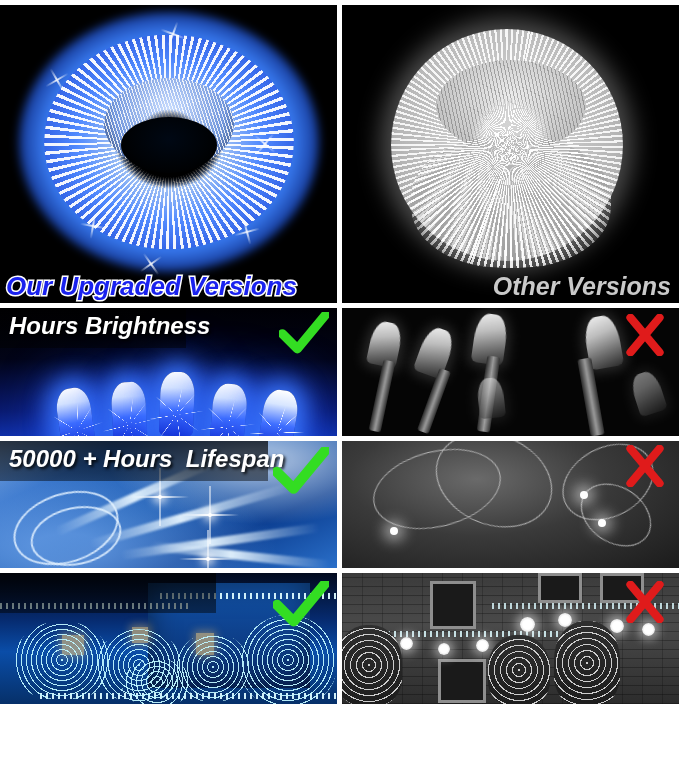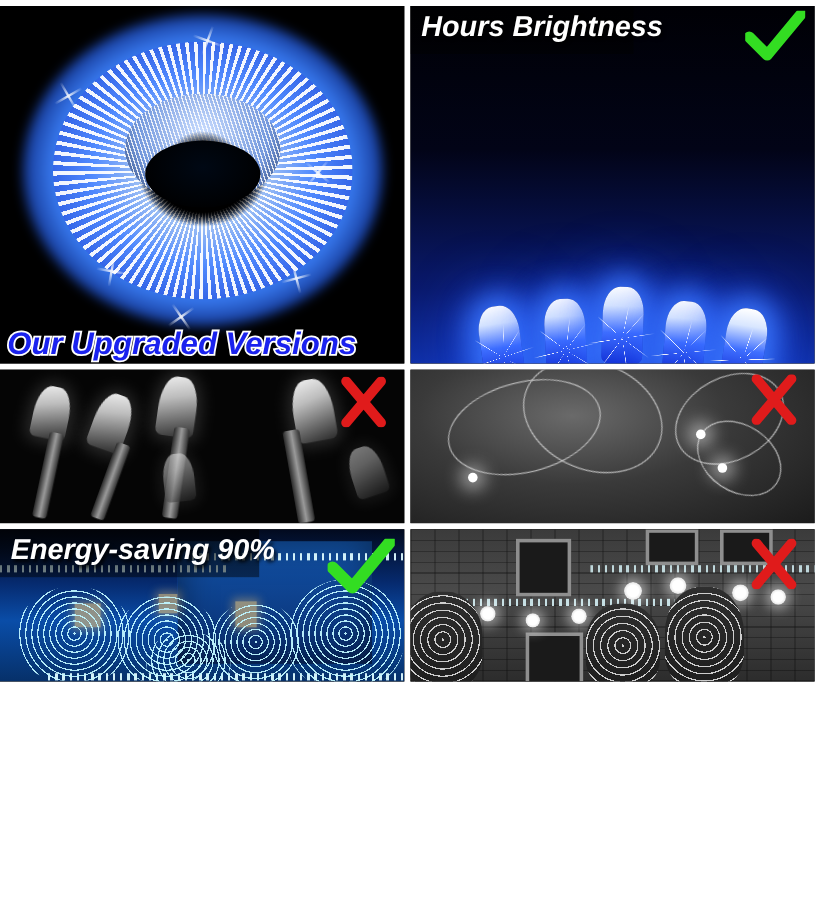--- a/index.html
+++ b/index.html
@@ -428,20 +428,28 @@
         <div class="spark" style="left:172px; top:16px; transform:rotate(20deg);"></div>
         <div class="spark" style="left:56px;  top:62px; transform:rotate(-30deg);"></div>
         <div class="spark" style="left:264px; top:126px; transform:rotate(40deg);"></div>
         <div class="spark" style="left:92px;  top:208px; transform:rotate(10deg);"></div>
         <div class="spark" style="left:246px; top:214px; transform:rotate(-15deg);"></div>
         <div class="spark" style="left:150px; top:246px; transform:rotate(55deg);"></div>
       </div>
       <div class="label label-outline-blue">Our Upgraded Versions</div>
     </div>
 
+    <div class="cell">
+      <div class="art ball-wrap">
+        <div class="ball"></div>
+        <div class="ball-top"></div>
+        <div class="ball-bottom"></div>
+      </div>
+      <div class="label label-grey">Other Versions</div>
+    </div>
 
     <div class="cell">
       <div class="art bulbs-wrap">
         <div class="bulb" style="left:58px;  bottom:-10px; transform:rotate(-8deg);">
             <i></i>
           </div>
         <div class="bulb" style="left:112px; bottom:-4px;  transform:rotate(-3deg);">
             <i></i>
           </div>
         <div class="bulb" style="left:160px; bottom:0px;   transform:rotate(2deg); height:64px;">
@@ -472,20 +480,38 @@
         <div class="dimbulb" style="left:136px; top:70px; width:26px; height:40px; transform:rotate(-6deg); opacity:.55;"></div>
         <div class="dimbulb" style="left:244px; top:8px;  width:34px; height:52px; transform:rotate(-10deg);"></div>
         <div class="dimstem" style="left:242px; top:50px; width:14px; height:78px; transform:rotate(-10deg);"></div>
         <div class="dimbulb" style="left:292px; top:64px; width:28px; height:42px; transform:rotate(-18deg); opacity:.5;"></div>
       </div>
       <svg class="cross cross-r2" viewBox="0 0 44 46">
         <path d="M6 4 L38 42 M38 4 L6 42" stroke="#e01b1b" stroke-width="9" stroke-linecap="round" fill="none"></path>
       </svg>
     </div>
 
+    <div class="cell">
+      <div class="art wire-wrap">
+        <div class="wire" style="left:12px;  top:52px; width:108px; height:70px; transform:rotate(-18deg);"></div>
+        <div class="wire" style="left:30px;  top:66px; width:92px;  height:58px; transform:rotate(-12deg);"></div>
+        <div class="streak" style="left:48px;  top:48px;  width:190px; transform:rotate(-24deg);"></div>
+        <div class="streak" style="left:86px;  top:70px;  width:210px; transform:rotate(-16deg);"></div>
+        <div class="streak" style="left:120px; top:96px;  width:200px; transform:rotate(-8deg);"></div>
+        <div class="streak" style="left:150px; top:110px; width:180px; transform:rotate(6deg);"></div>
+        <div class="star" style="left:158px; top:54px;"></div>
+        <div class="star" style="left:208px; top:72px;"></div>
+        <div class="star" style="left:206px; top:116px;"></div>
+      </div>
+      <div class="label-scrim" style="width:268px;height:40px;"></div>
+      <div class="label label-white">50000 + Hours  Lifespan</div>
+      <svg class="check check-r3" viewBox="0 0 60 50">
+        <path d="M4 26 L22 44 L56 3" fill="none" stroke="#33dd22" stroke-width="11" stroke-linecap="round" stroke-linejoin="round"></path>
+      </svg>
+    </div>
 
     <div class="cell">
       <div class="art greywire-wrap">
         <div class="gw" style="left:30px;  top:10px; width:130px; height:76px; transform:rotate(-14deg);"></div>
         <div class="gw" style="left:92px;  top:-6px; width:120px; height:90px; transform:rotate(22deg);"></div>
         <div class="gw" style="left:218px; top:6px;  width:96px;  height:70px; transform:rotate(-28deg);"></div>
         <div class="gw" style="left:236px; top:46px; width:76px;  height:56px; transform:rotate(34deg);"></div>
         <div class="gdot" style="left:48px;  top:86px;"></div>
         <div class="gdot" style="left:238px; top:50px;"></div>
         <div class="gdot" style="left:256px; top:78px;"></div>
@@ -504,21 +530,20 @@
         <div class="snowline" style="left:0px;   top:30px; width:190px;"></div>
         <div class="snowline" style="left:160px; top:20px; width:180px;"></div>
         <div class="snowline" style="left:40px;  top:120px; width:300px;"></div>
         <div class="tree" style="left:14px;  top:48px;  width:96px;  height:78px;"></div>
         <div class="tree" style="left:96px;  top:56px;  width:86px;  height:72px;"></div>
         <div class="tree" style="left:176px; top:60px;  width:74px;  height:68px;"></div>
         <div class="tree" style="left:240px; top:42px;  width:96px;  height:90px;"></div>
         <div class="tree" style="left:122px; top:86px;  width:70px;  height:46px;"></div>
       </div>
       <div class="label-scrim" style="width:216px;height:40px;"></div>
-      <div class="label label-white">Energy-saving 90%</div>
       <svg class="check check-r1" viewBox="0 0 60 50">
         <path d="M4 26 L22 44 L56 3" fill="none" stroke="#33dd22" stroke-width="11" stroke-linecap="round" stroke-linejoin="round"></path>
       </svg>
     </div>
 
     <div class="cell">
       <div class="art greyhouse-wrap">
         <div class="brick"></div>
         <div class="gwin" style="left:88px;  top:8px;  width:46px; height:48px;"></div>
         <div class="gwin" style="left:196px; top:0px;  width:44px; height:30px;"></div>

